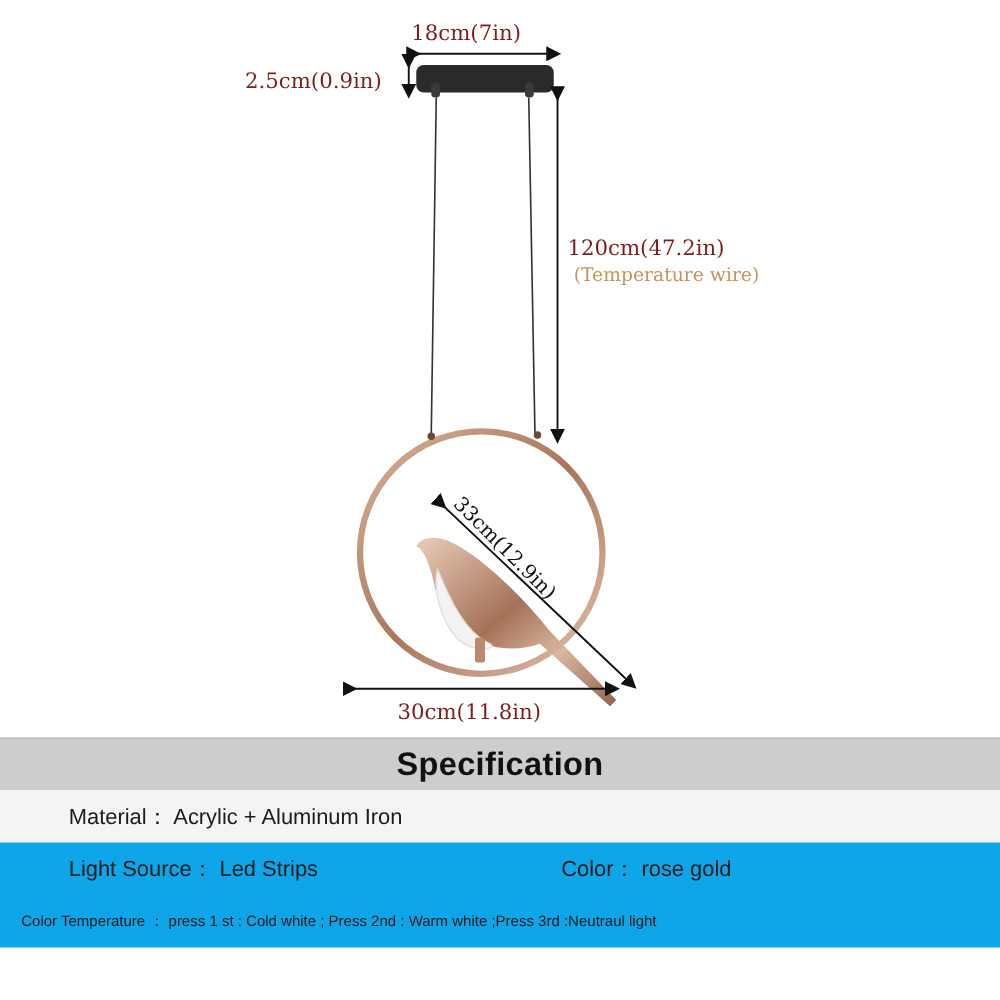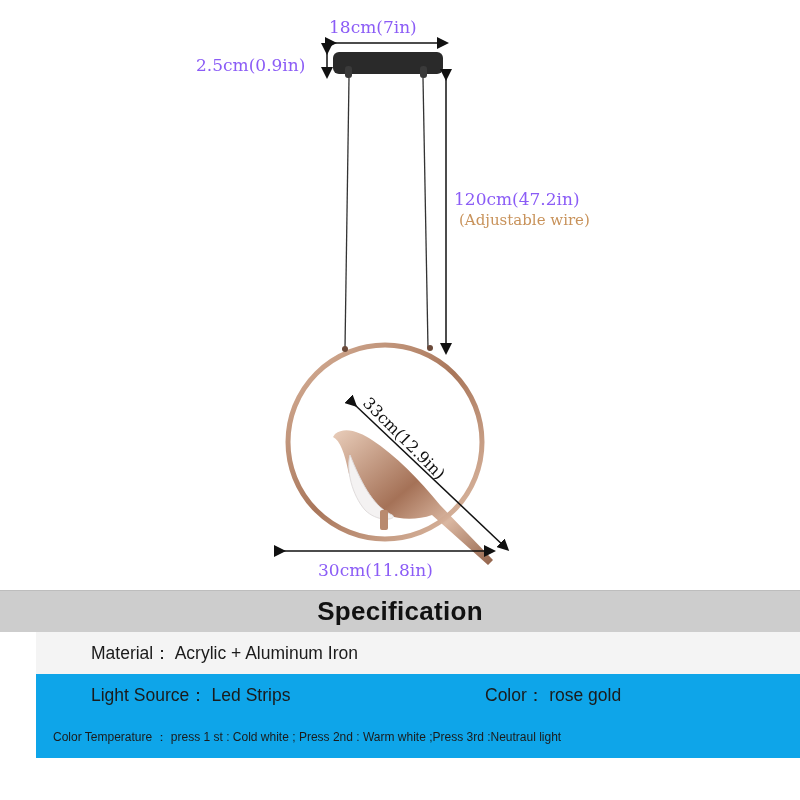--- a/index.html
+++ b/index.html
@@ -1,28 +1,28 @@
 <!DOCTYPE html>
 <html><head>
 <meta charset="utf-8">
 <style>
   html, body { margin:0; padding:0; }
   body { width:800px; height:800px; background:#ffffff; position:relative; overflow:hidden; font-family:"Liberation Sans", sans-serif; }
   .diagram { position:absolute; left:0; top:0; width:800px; height:590px; }
-  .dim { position:absolute; font-family:"DejaVu Serif","Liberation Serif", serif; font-size:17px; color:#8b5cf6; white-space:nowrap; }
+  .dim { position:absolute; font-family:"DejaVu Serif","Liberation Serif", serif; font-size:17px; color:#7f1d1d; white-space:nowrap; }
   .dim-note { position:absolute; font-family:"DejaVu Serif","Liberation Serif", serif; font-size:15px; color:#c8925a; white-space:nowrap; }
   .spec { position:absolute; left:0; top:590px; width:800px; height:210px; }
   .spec-header { height:42px; background:#cdcdcd; border-top:1px solid #bdbdbd; display:flex; align-items:center; justify-content:center; box-sizing:border-box; }
   .spec-title { font-weight:bold; font-size:26px; color:#111; letter-spacing:0.3px; }
   .spec-row { height:42px; display:flex; align-items:center; box-sizing:border-box; font-size:17.5px; color:#1b1b1b; }
   .spec-row.light { background:#f4f4f4; }
   .spec-row.dark { background:#0ea5e9;text-decoration:underline; }
   .cell-left { position:absolute; left:55px; }
   .cell-right { position:absolute; left:449px; }
-  .spec-row { position:relative;margin-left:36px; }
+  .spec-row { position:relative; }
   .ct-row { font-size:12px; }
   .ct-row .ct { position:absolute; left:17px; white-space:nowrap; }
 </style>
 </head>
 <body>
 
 <div class="diagram">
   <svg width="800" height="590" viewBox="0 0 800 590">
     <defs>
       <linearGradient id="rg" x1="0" y1="0" x2="1" y2="1">
@@ -65,21 +65,21 @@
     <line x1="355" y1="405" x2="507" y2="549" stroke="#111" stroke-width="1.5" marker-start="url(#ah)" marker-end="url(#ah)"></line>
 
     <line x1="283" y1="551" x2="493" y2="551" stroke="#111" stroke-width="1.5" marker-start="url(#ah)" marker-end="url(#ah)"></line>
 
     <text x="362" y="404" font-family="DejaVu Serif, serif" font-size="16" fill="#111" transform="rotate(45 362 404)">33cm(12.9in)</text>
   </svg>
 
   <div class="dim" style="left:329px; top:17px;">18cm(7in)</div>
   <div class="dim" style="left:196px; top:55px;">2.5cm(0.9in)</div>
   <div class="dim" style="left:454px; top:189px;">120cm(47.2in)</div>
-  <div class="dim-note" style="left:459px; top:211px;">(Adjustable wire)</div>
+  <div class="dim-note" style="left:459px; top:211px;">(Temperature wire)</div>
   <div class="dim" style="left:318px; top:560px;">30cm(11.8in)</div>
 </div>
 
 <div class="spec">
   <div class="spec-header">
     <span class="spec-title">Specification</span>
   </div>
   <div class="spec-row light">
     <span class="cell-left">Material：  Acrylic + Aluminum Iron</span>
   </div>

